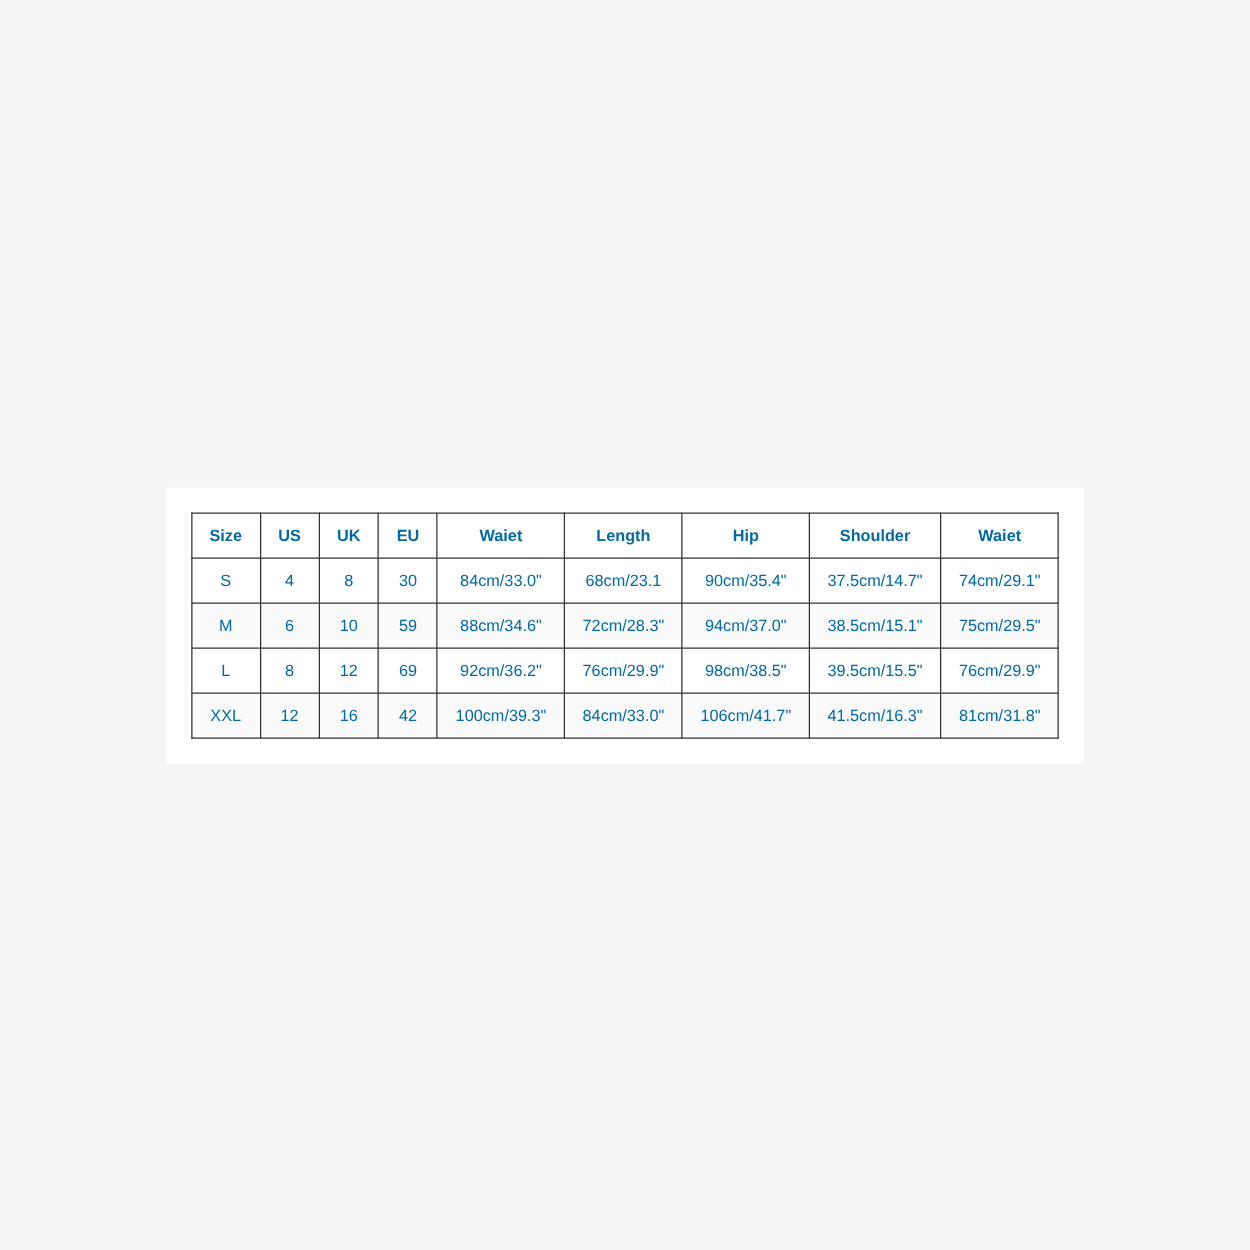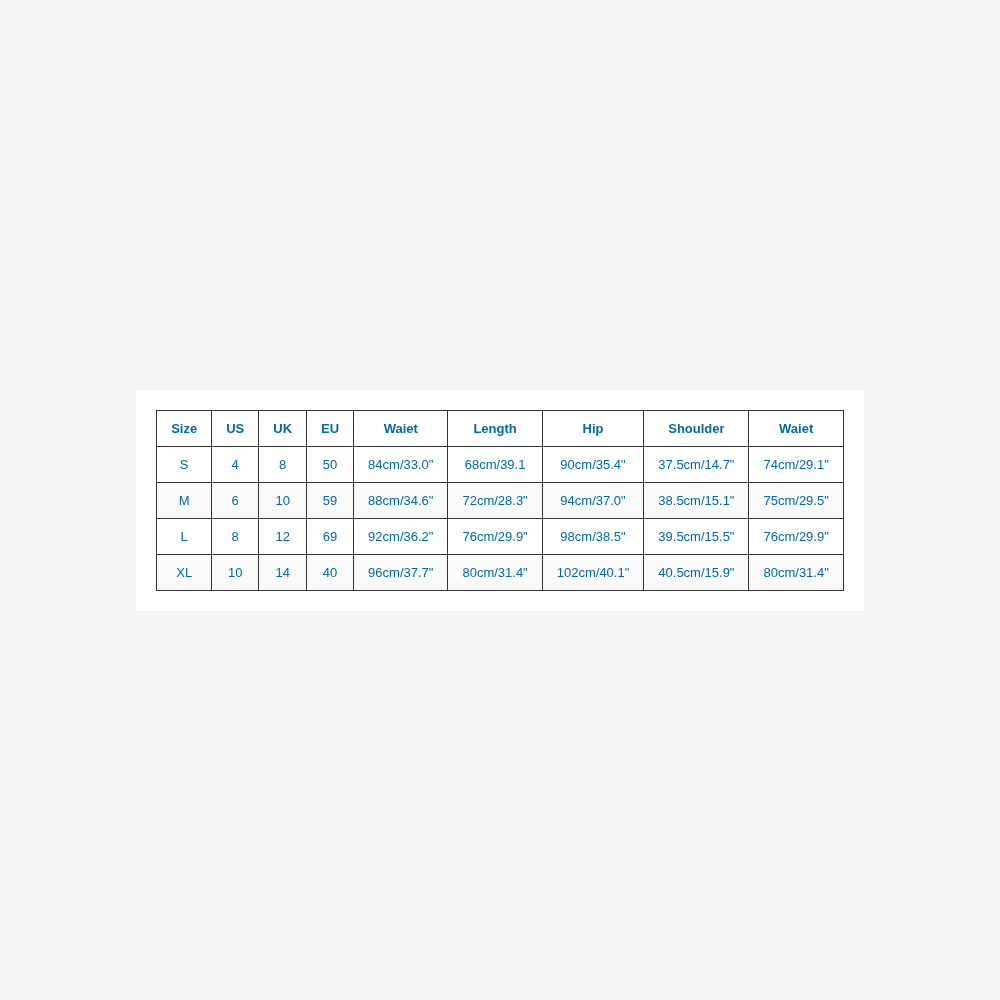--- a/index.html
+++ b/index.html
@@ -65,23 +65,23 @@
           <th>Hip</th>
           <th>Shoulder</th>
           <th>Waiet</th>
         </tr>
     </thead>
     <tbody id="table-body">
     <tr>
           <td>S</td>
           <td>4</td>
           <td>8</td>
-          <td>50</td>
+          <td>30</td>
           <td>84cm/33.0"</td>
-          <td>68cm/39.1</td>
+          <td>68cm/23.1</td>
           <td>90cm/35.4"</td>
           <td>37.5cm/14.7"</td>
           <td>74cm/29.1"</td>
         </tr>
         <tr>
           <td>M</td>
           <td>6</td>
           <td>10</td>
           <td>59</td>
           <td>88cm/34.6"</td>
@@ -95,25 +95,25 @@
           <td>8</td>
           <td>12</td>
           <td>69</td>
           <td>92cm/36.2"</td>
           <td>76cm/29.9"</td>
           <td>98cm/38.5"</td>
           <td>39.5cm/15.5"</td>
           <td>76cm/29.9"</td>
         </tr>
         <tr>
-          <td>XL</td>
-          <td>10</td>
-          <td>14</td>
-          <td>40</td>
-          <td>96cm/37.7"</td>
-          <td>80cm/31.4"</td>
-          <td>102cm/40.1"</td>
-          <td>40.5cm/15.9"</td>
-          <td>80cm/31.4"</td>
+          <td>XXL</td>
+          <td>12</td>
+          <td>16</td>
+          <td>42</td>
+          <td>100cm/39.3"</td>
+          <td>84cm/33.0"</td>
+          <td>106cm/41.7"</td>
+          <td>41.5cm/16.3"</td>
+          <td>81cm/31.8"</td>
         </tr>
       </tbody>
   </table>
 </div>
 
 </body></html>

